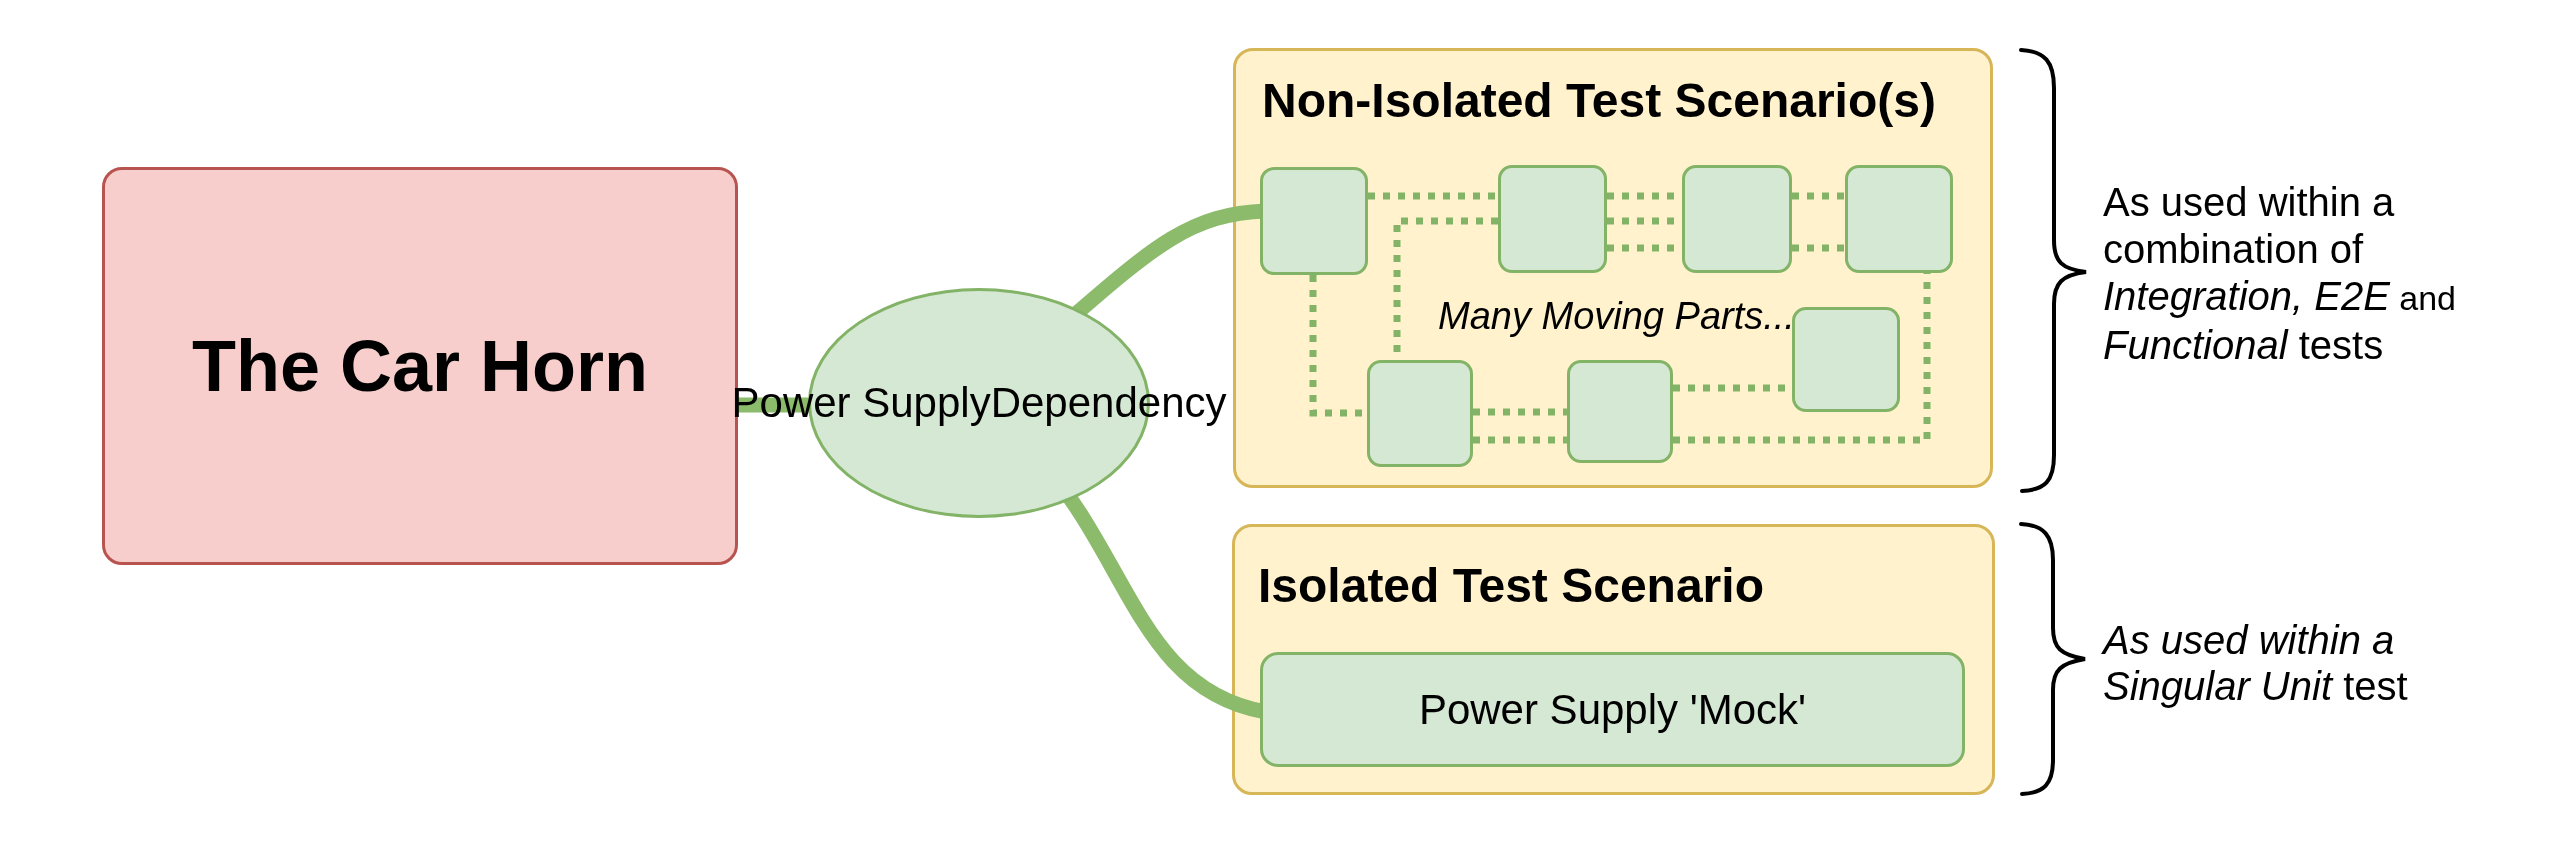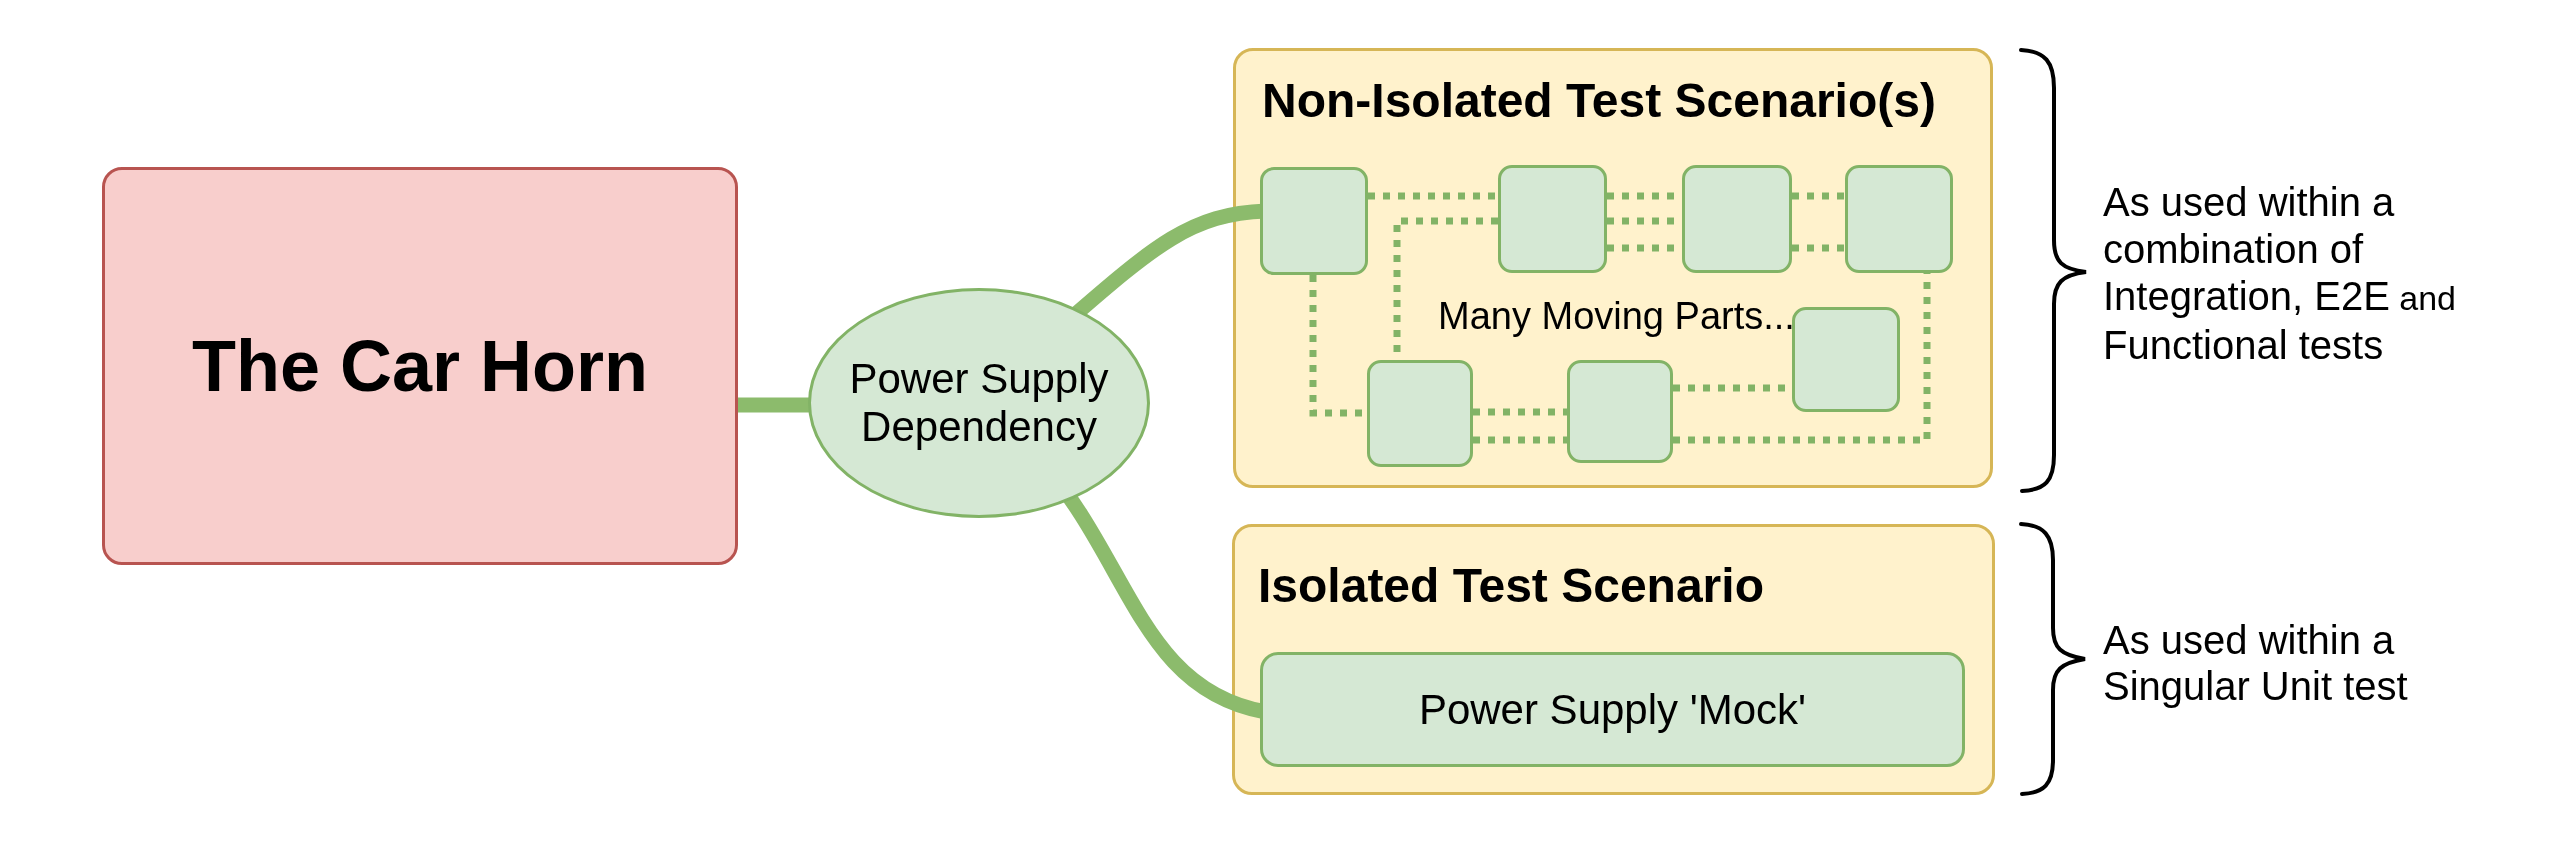--- a/index.html
+++ b/index.html
@@ -37,20 +37,21 @@
   }
   .panel-title {
     position: absolute;
     font-weight: bold;
     font-size: 48px;
     line-height: 1.15;
     white-space: nowrap;
   }
   .caption-italic {
     position: absolute;
+    font-style: italic;
     font-size: 38px;
     line-height: 1.15;
     white-space: nowrap;
   }
   .node-red {
     position: absolute;
     left: 102px; top: 167px;
     width: 636px; height: 398px;
     background: var(--red_fill);
     border: 3px solid var(--red_border);
@@ -62,21 +63,21 @@
     font-size: 72px;
     white-space: nowrap;
   }
   .node-ellipse {
     position: absolute;
     left: 808px; top: 288px;
     width: 342px; height: 230px;
     background: var(--green_fill);
     border: 3px solid var(--green_border);
     border-radius: 50%;
-    display: flex; flex-direction: column; align-items: center; justify-content: center;
+    display: flex; align-items: center; justify-content: center;
     text-align: center;
   }
   .node-ellipse-label { font-size: 42px; line-height: 48px; white-space: nowrap; }
   .component-box {
     position: absolute;
     background: var(--green_fill);
     border: 3px solid var(--green_border);
     border-radius: 14px;
   }
   .mock-box {
@@ -88,21 +89,21 @@
     border-radius: 18px;
     display: flex; align-items: center; justify-content: center;
   }
   .mock-label { font-size: 42px; white-space: nowrap; }
   .annotation {
     position: absolute;
     font-size: 40px;
     line-height: 47px;
     white-space: nowrap;
   }
-  .annotation .it { }
+  .annotation .it { font-style: italic; }
   .annotation .it-small { font-size: 34px; }
   svg path { fill: none; }
   .thick-link { stroke: var(--connector_green); stroke-width: 15; stroke-linecap: butt; }
   .dotted-link { stroke: var(--dotted_green); stroke-width: 7; stroke-dasharray: 7 8; stroke-linecap: butt; }
   .brace { stroke: #000000; stroke-width: 4; stroke-linecap: round; }
 </style>
 </head>
 <body>
 
 <div id="canvas">

